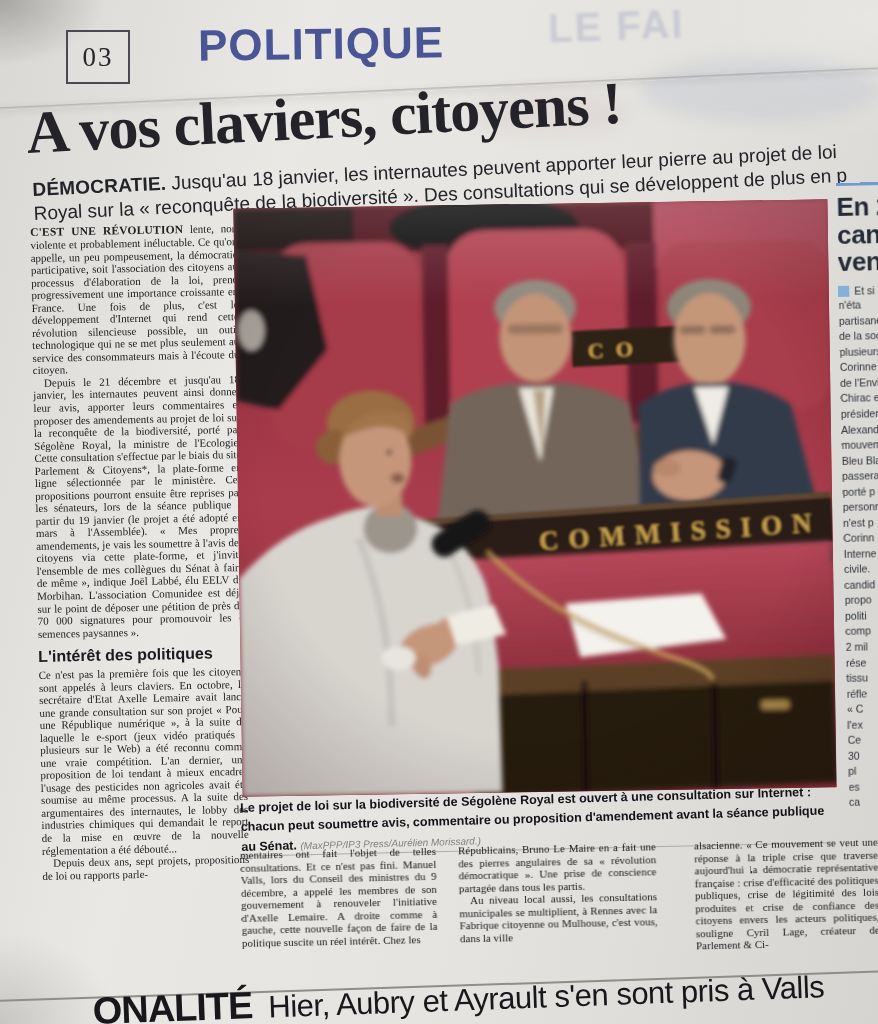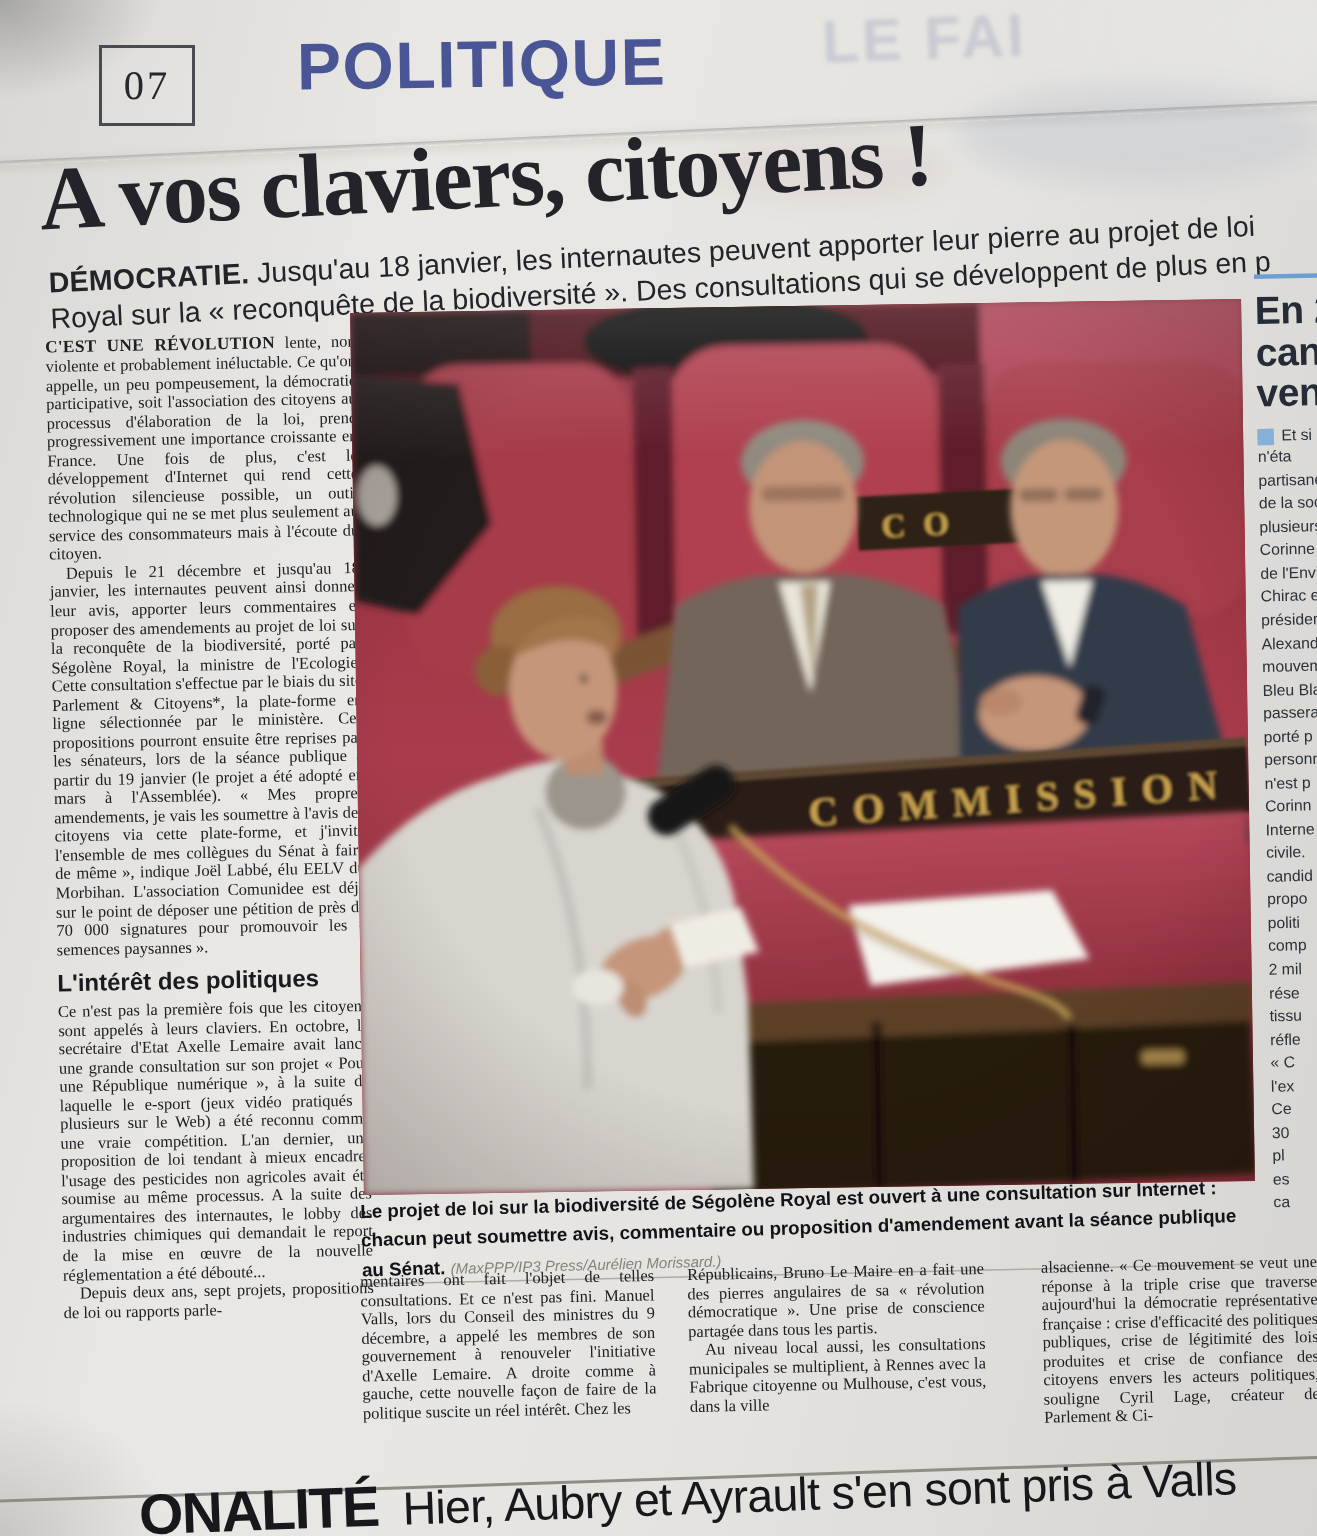--- a/index.html
+++ b/index.html
@@ -74,21 +74,21 @@
 </head>
 <body>
 
 <div class="frame">
   <div class="shade-crease"></div>
   <div class="ghost">LE FAI</div>
   <div class="blob b1"></div>
   <div class="blob b2"></div>
 
   <div class="pnum-box">
-    <span>07</span>
+    <span>03</span>
   </div>
   <div class="section">POLITIQUE</div>
 
   <h1 class="headline">A vos claviers, citoyens !</h1>
 
   <div class="kicker">
     <div class="kl"><span class="klabel">DÉMOCRATIE.</span> <span>Jusqu'au 18 janvier, les internautes peuvent apporter leur pierre au projet de loi</span></div>
     <div class="kl">Royal sur la « reconquête de la biodiversité ». Des consultations qui se développent de plus en p</div>
   </div>
 

